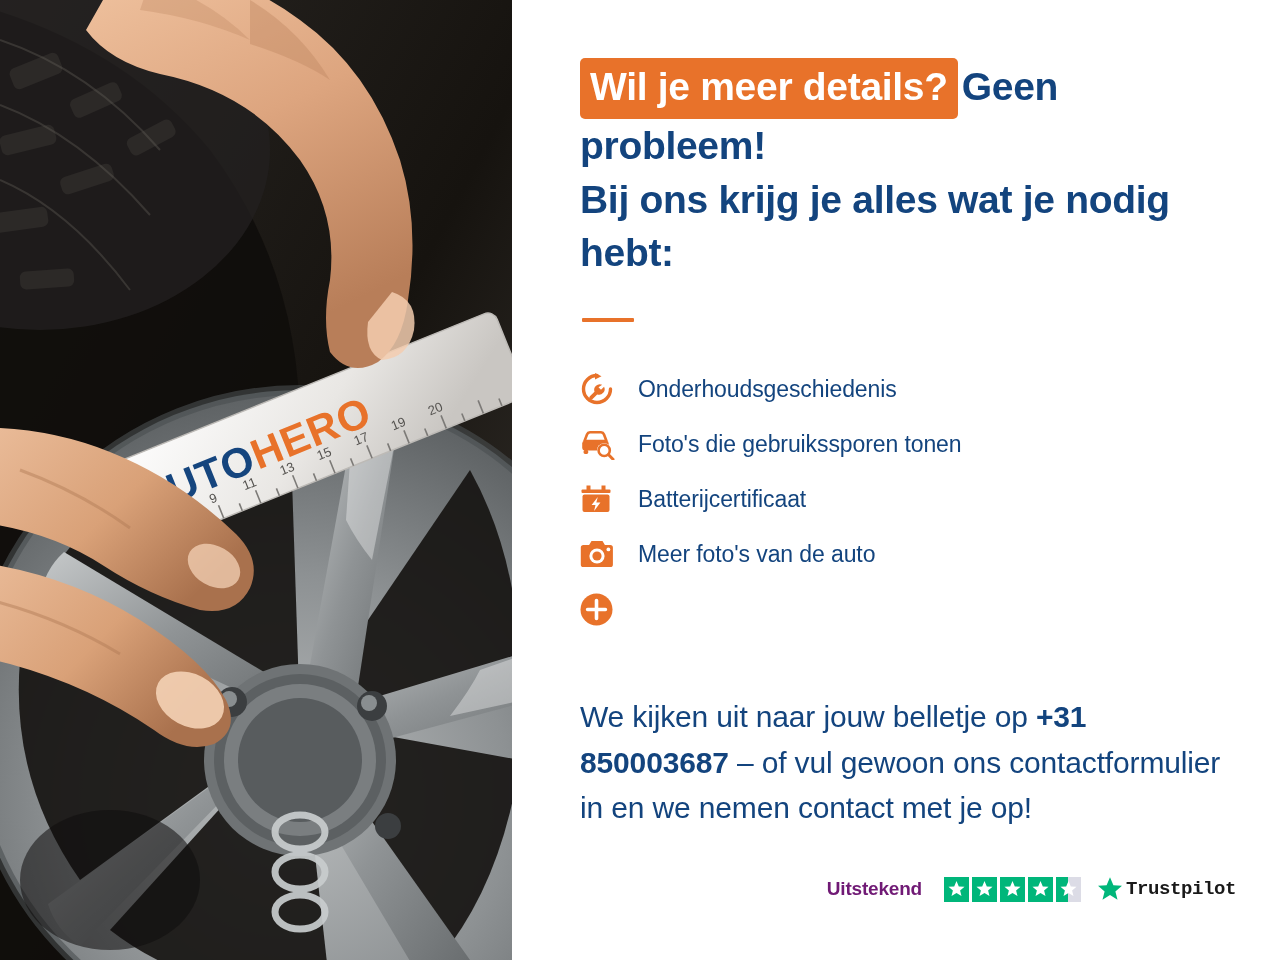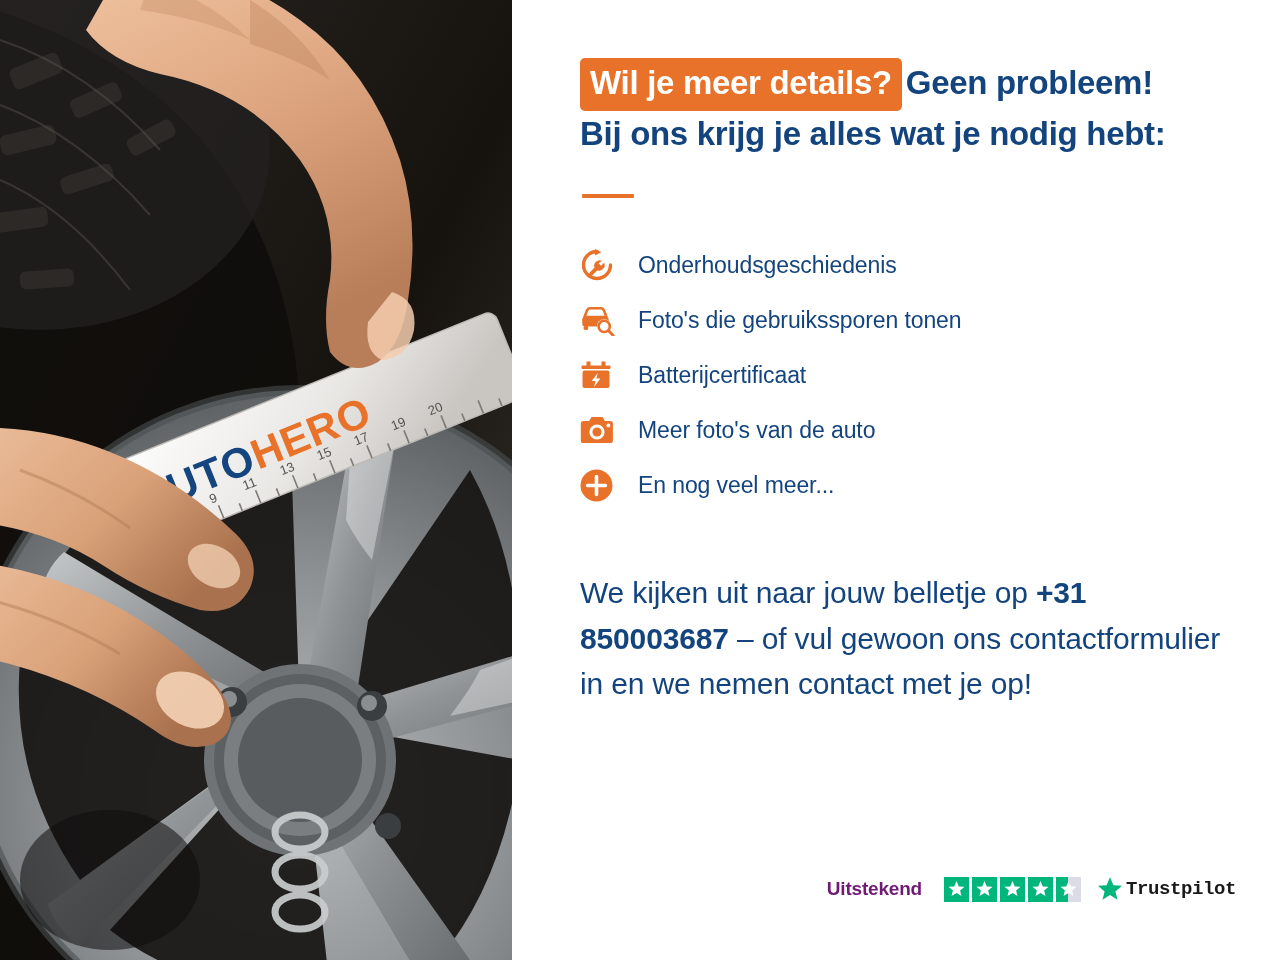--- a/index.html
+++ b/index.html
@@ -37,21 +37,21 @@
     position: relative;
     flex: 1 1 auto;
     height: 960px;
     background: #ffffff;
     padding: 58px 44px 0 68px;
     box-sizing: border-box;
   }
 
   .headline {
     margin: 0;
-    font-size: 33px;
+    font-size: 39px;
     line-height: 1.38;
     font-weight: bold;
     color: #13447E;
     letter-spacing: -0.3px;
   }
   .headline .hl-badge {
     display: inline-block;
     background: #E8722A;
     color: #ffffff;
     border-radius: 5px;
@@ -417,21 +417,20 @@
         <span class="feature-label">Meer foto's van de auto</span>
       </li>
 
       <li class="feature-item">
         <span class="feature-icon">
           <svg width="33" height="33" viewBox="0 0 33 33">
             <circle cx="16.5" cy="16.5" r="16" fill="#E8722A"></circle>
             <path d="M16.5 7.6 V25.4 M7.6 16.5 H25.4" stroke="#ffffff" stroke-width="3.6" stroke-linecap="round"></path>
           </svg>
         </span>
-        <span class="feature-label">En nog veel meer...</span>
       </li>
 
     </ul>
 
     <div class="body-block">
       <p class="body-para"><span>We kijken uit naar jouw belletje op </span><strong>+31 850003687</strong><span> – of vul gewoon ons contactformulier in en we nemen contact met je op!</span></p>
     </div>
 
     <div class="trustpilot">
       <span class="tp-word">Uitstekend</span>

